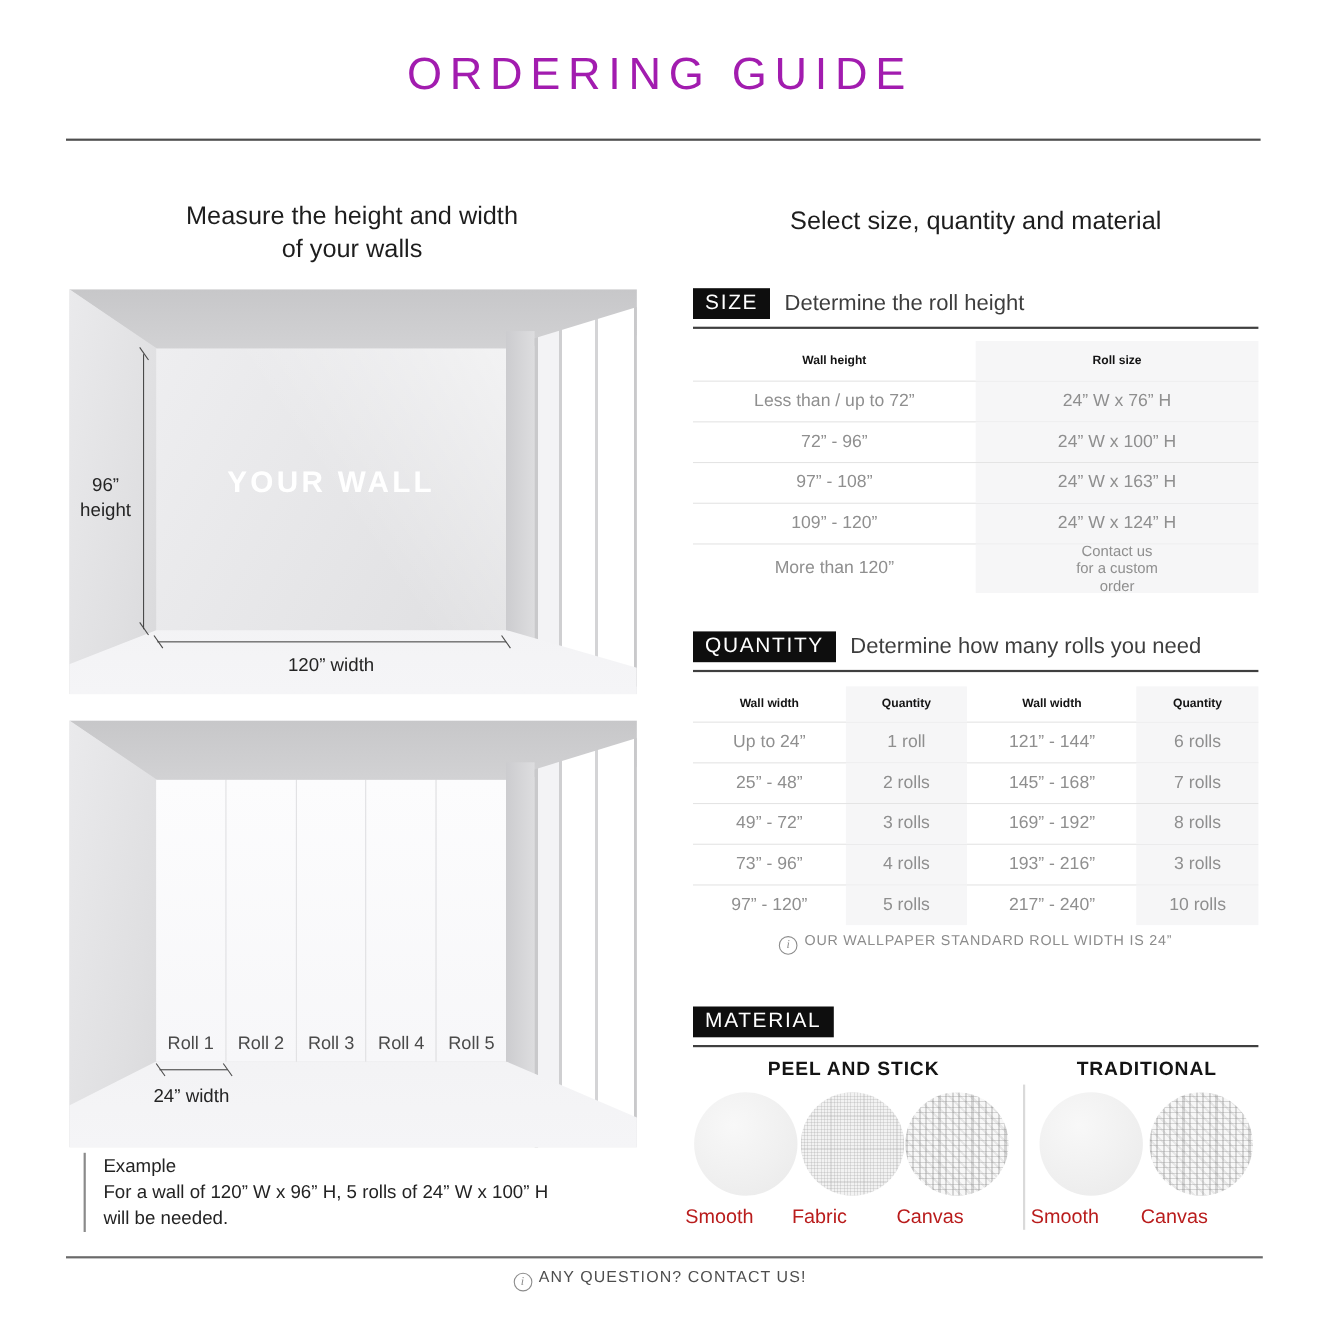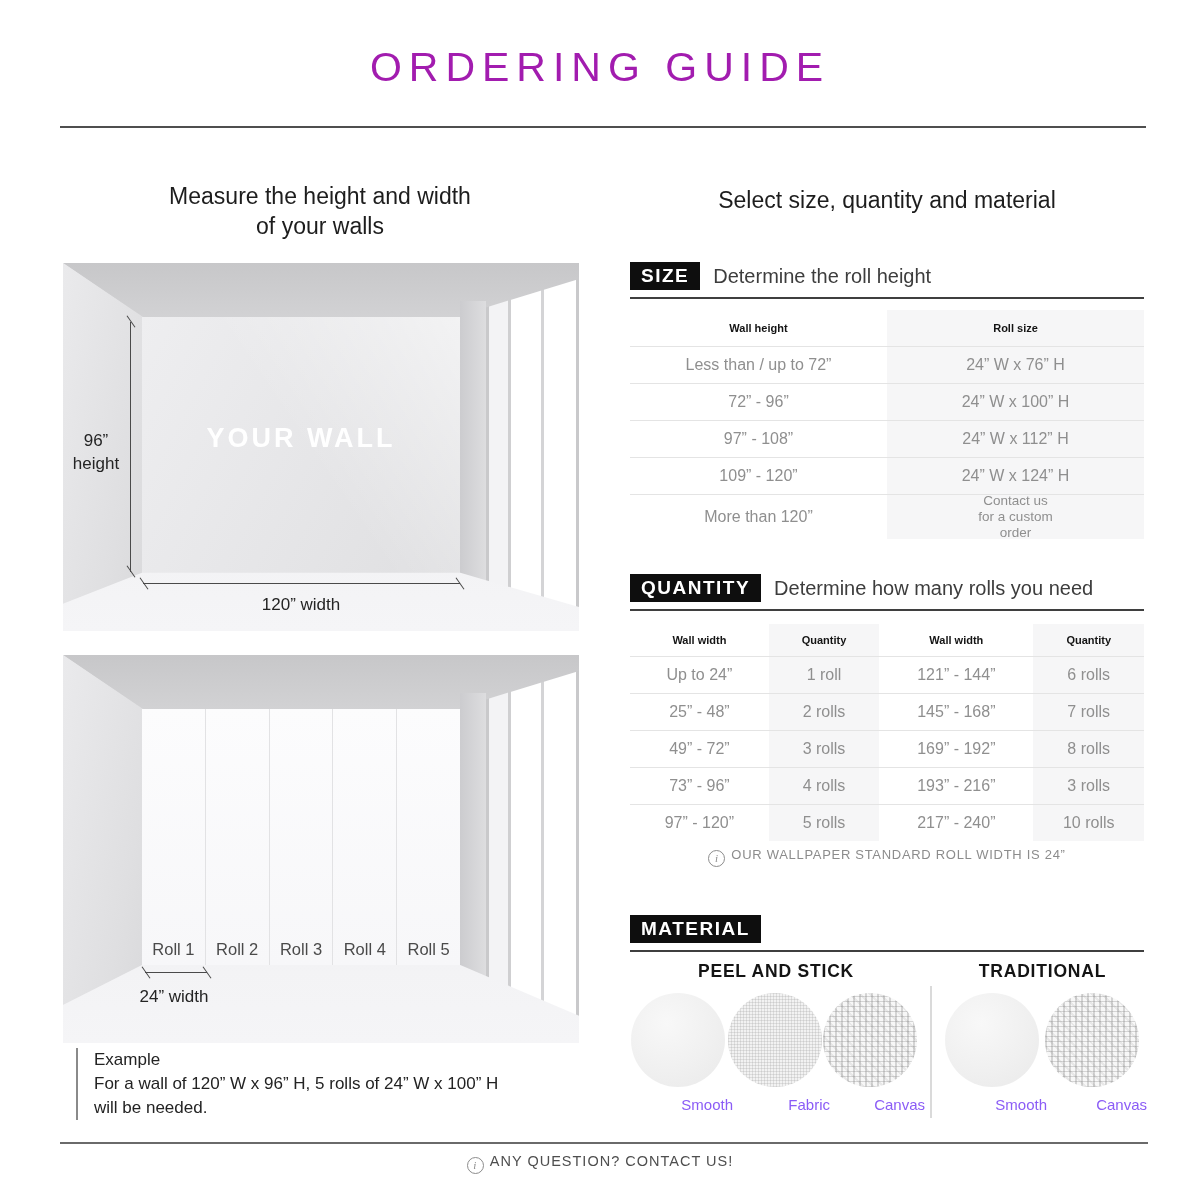--- a/index.html
+++ b/index.html
@@ -60,21 +60,21 @@
   .roll-label{position:absolute;bottom:6px;left:0;width:100%;text-align:center;
     font-size:16.5px;color:#4a4a4a;}
 
   
   .example{position:absolute;left:76px;top:1048px;width:470px;border-left:2px solid #8a8a8a;
     padding-left:16px;font-size:17px;line-height:24px;color:#232323;}
 
   
   .sec{position:absolute;left:630px;width:514px;border-bottom:2px solid #3f3f3f;
     padding-bottom:7px;display:flex;align-items:center;gap:13px;}
-  .sec .tag{background:#0e0e0e;color:#ffffff;font-size:19px;font-weight:700;
+  .sec .tag{background:#0e0e0e;color:#ffffff;font-size:19px;font-weight:400;
     letter-spacing:1.5px;padding:3px 11px;}
   .sec .sub{font-size:20px;color:#3d3d3d;}
   #sec-size{top:262px;}
   #sec-quantity{top:574px;}
   #sec-material{top:915px;}
 
   
   .table{position:absolute;left:630px;width:514px;}
   #size-table{top:310px;}
   .trow{display:flex;}
@@ -113,22 +113,22 @@
   .divider-v{position:absolute;left:930px;top:986px;width:2px;height:132px;background:#dadada;}
   .swatch{position:absolute;top:993px;width:94px;height:94px;border-radius:50%;}
   .smooth{background:radial-gradient(circle at 38% 32%,#f8f8f8,#f0f0f0 55%,#e9e9e9 100%);}
   .fabric{background-color:#f2f2f2;
     background-image:repeating-linear-gradient(0deg,rgba(165,165,165,0.28) 0 1px,transparent 1px 3px),
       repeating-linear-gradient(90deg,rgba(165,165,165,0.28) 0 1px,transparent 1px 3px);}
   .canvas{background-color:#f7f7f7;
     background-image:repeating-linear-gradient(0deg,rgba(130,130,130,0.30) 0 1px,transparent 1px 5px),
       repeating-linear-gradient(90deg,rgba(130,130,130,0.30) 0 2px,transparent 2px 6px),
       repeating-linear-gradient(45deg,rgba(120,120,120,0.12) 0 2px,transparent 2px 7px);}
-  .swatch-label{position:absolute;top:1096px;width:110px;text-align:right;
-    font-size:15px;font-weight:500;color:#8b5cf6;}
+  .swatch-label{position:absolute;top:1096px;width:110px;text-align:left;
+    font-size:18px;font-weight:500;color:#b91c1c;}
 
   .footer{position:absolute;left:0;top:1153px;width:100%;text-align:center;
     font-size:14.5px;letter-spacing:1px;color:#4e4e4e;}
 </style>
 </head>
 <body>
 
 <div class="title">ORDERING GUIDE</div>
 <div class="rule-top"></div>
 
@@ -215,21 +215,21 @@
   <div class="trow brow">
     <div class="cell small">Less than / up to 72”</div>
     <div class="cell alt">24” W x 76” H</div>
   </div>
   <div class="trow brow">
     <div class="cell">72” - 96”</div>
     <div class="cell alt">24” W x 100” H</div>
   </div>
   <div class="trow brow">
     <div class="cell">97” - 108”</div>
-    <div class="cell alt">24” W x 112” H</div>
+    <div class="cell alt">24” W x 163” H</div>
   </div>
   <div class="trow brow">
     <div class="cell">109” - 120”</div>
     <div class="cell alt">24” W x 124” H</div>
   </div>
   <div class="trow brow tall">
     <div class="cell small">More than 120”</div>
     <div class="cell alt twoline" style="padding:0 90px;">Contact us for a custom order</div>
   </div>
 </div>

